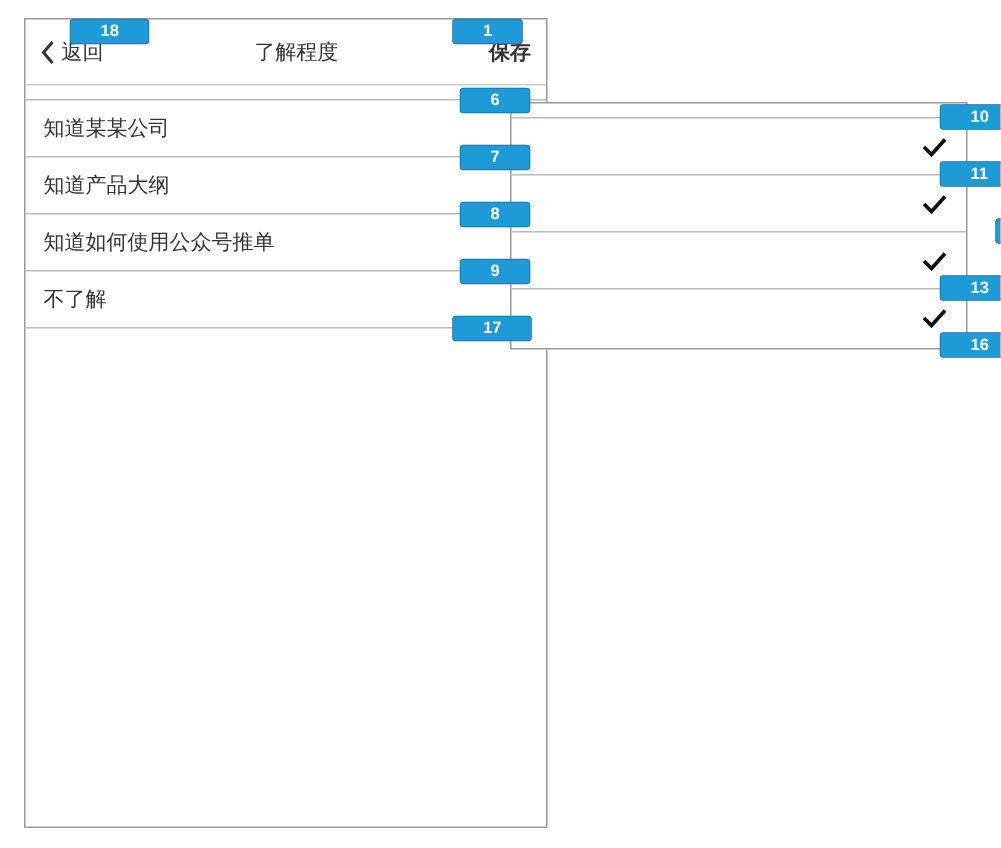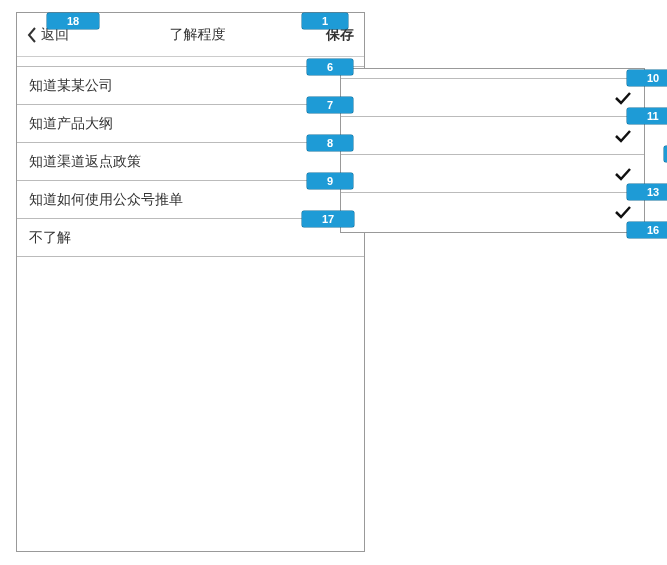--- a/index.html
+++ b/index.html
@@ -111,23 +111,20 @@
 
   <div class="gap"></div>
 
   <div class="list-row">
     <span class="list-row-text">知道某某公司</span>
   </div>
   <div class="list-row">
     <span class="list-row-text">知道产品大纲</span>
   </div>
   <div class="list-row">
-    <span class="list-row-text">知道渠道返点政策</span>
-  </div>
-  <div class="list-row">
     <span class="list-row-text">知道如何使用公众号推单</span>
   </div>
   <div class="list-row">
     <span class="list-row-text">不了解</span>
   </div>
 </div>
 
 <div class="panel panel-right">
   <div class="gap"></div>
   <div class="list-row">

